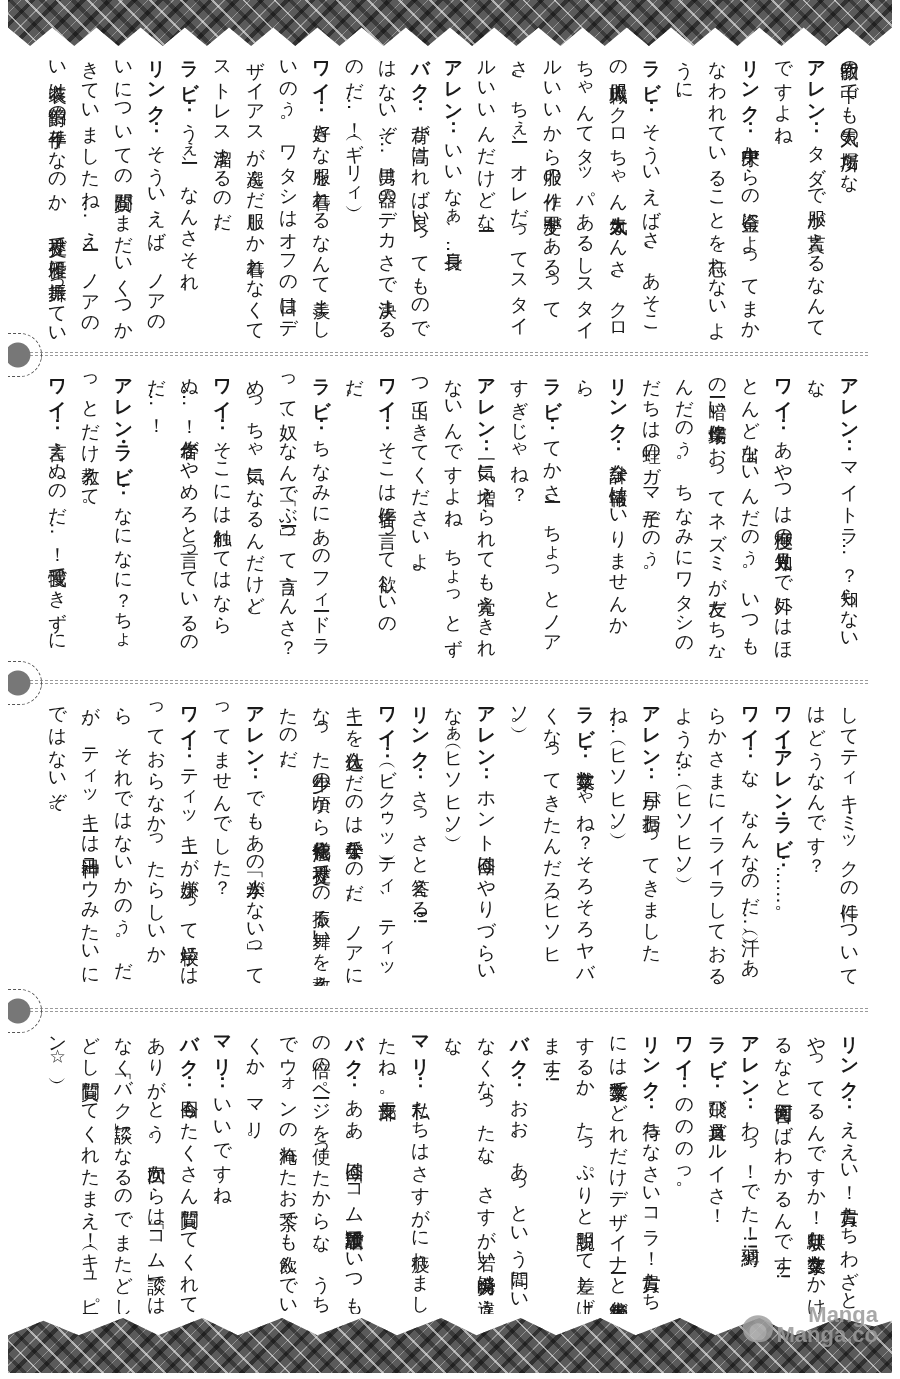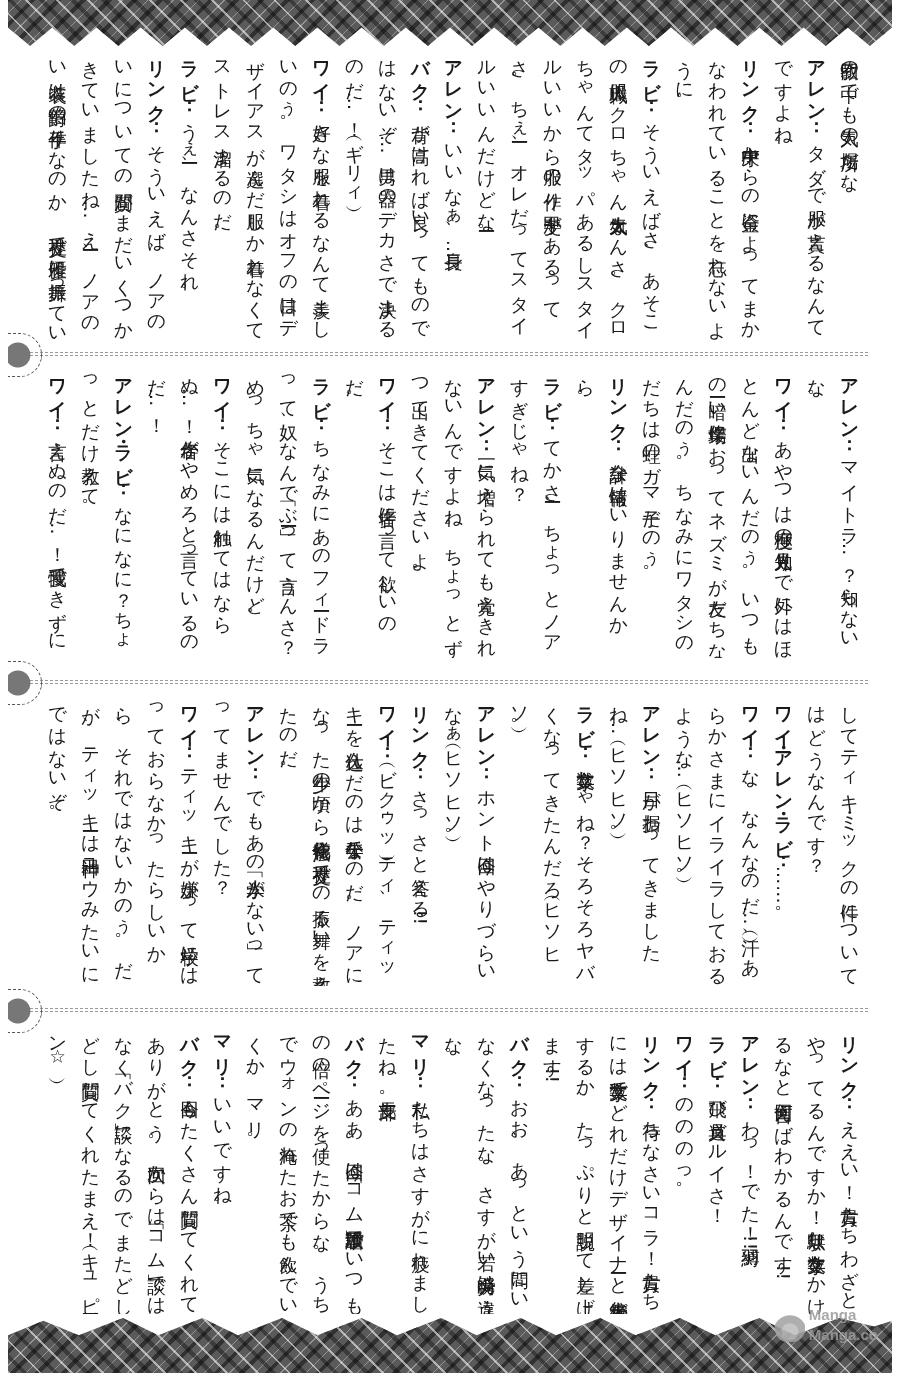--- a/index.html
+++ b/index.html
@@ -57,21 +57,21 @@
   .watermark {
     position: absolute; right: 22px; bottom: 34px;
     display: flex; align-items: center; gap: 4px;
     color: #9a9a9a; font-family: "Liberation Sans", sans-serif; font-weight: bold;
     opacity: 0.85;
   }
   .watermark .flame {
     width: 30px; height: 34px; border-radius: 50% 50% 40% 40%;
     background: radial-gradient(circle at 50% 70%, #bcbcbc 0 8px, #a0a0a0 9px 16px, transparent 17px);
   }
-  .watermark .wm-text { display: flex; flex-direction: column; line-height: 20px; font-size: 15px; }
+  .watermark .wm-text { display: flex; flex-direction: column; line-height: 20px; font-size: 22px; align-items: flex-end; }
 </style>
 </head>
 <body>
 
 <div class="plaid-border plaid-top"></div>
 
 <div class="tier" style="top:48px; height:292px;" id="tier-0">
     <p><span class="speaker"></span><span>教団の中でも人気の場所だな。</span></p>
     <p><span class="speaker">アレン：</span><span>タダで服が貰えるなんて最高ですよね。</span></p>
     <p><span class="speaker">リンク：</span><span>中央庁からの資金によってまかなわれていることを忘れないように。</span></p>

